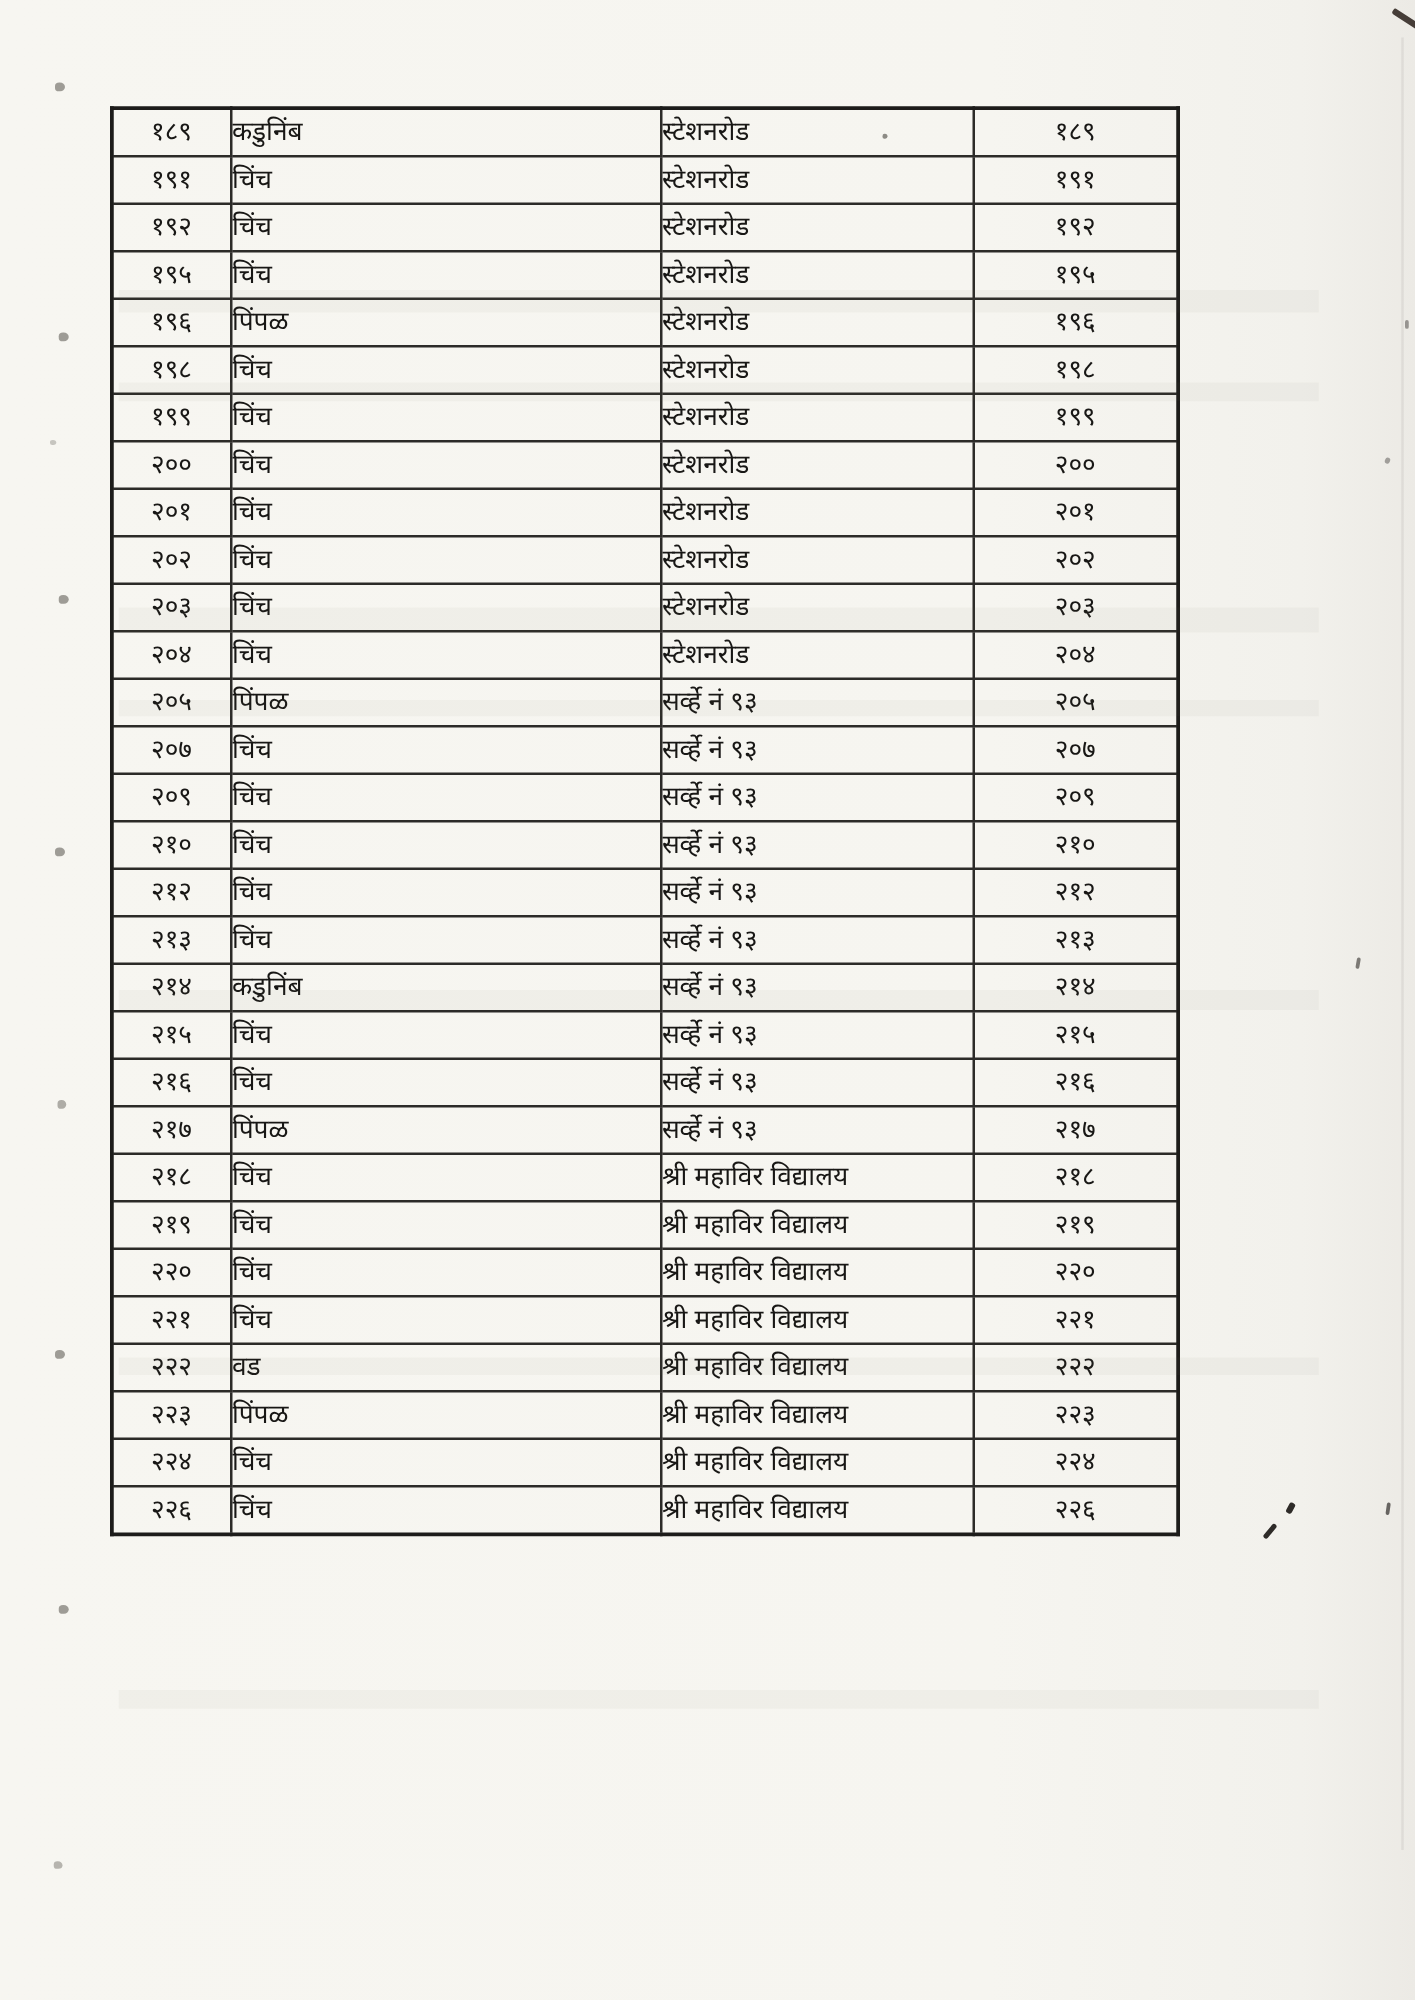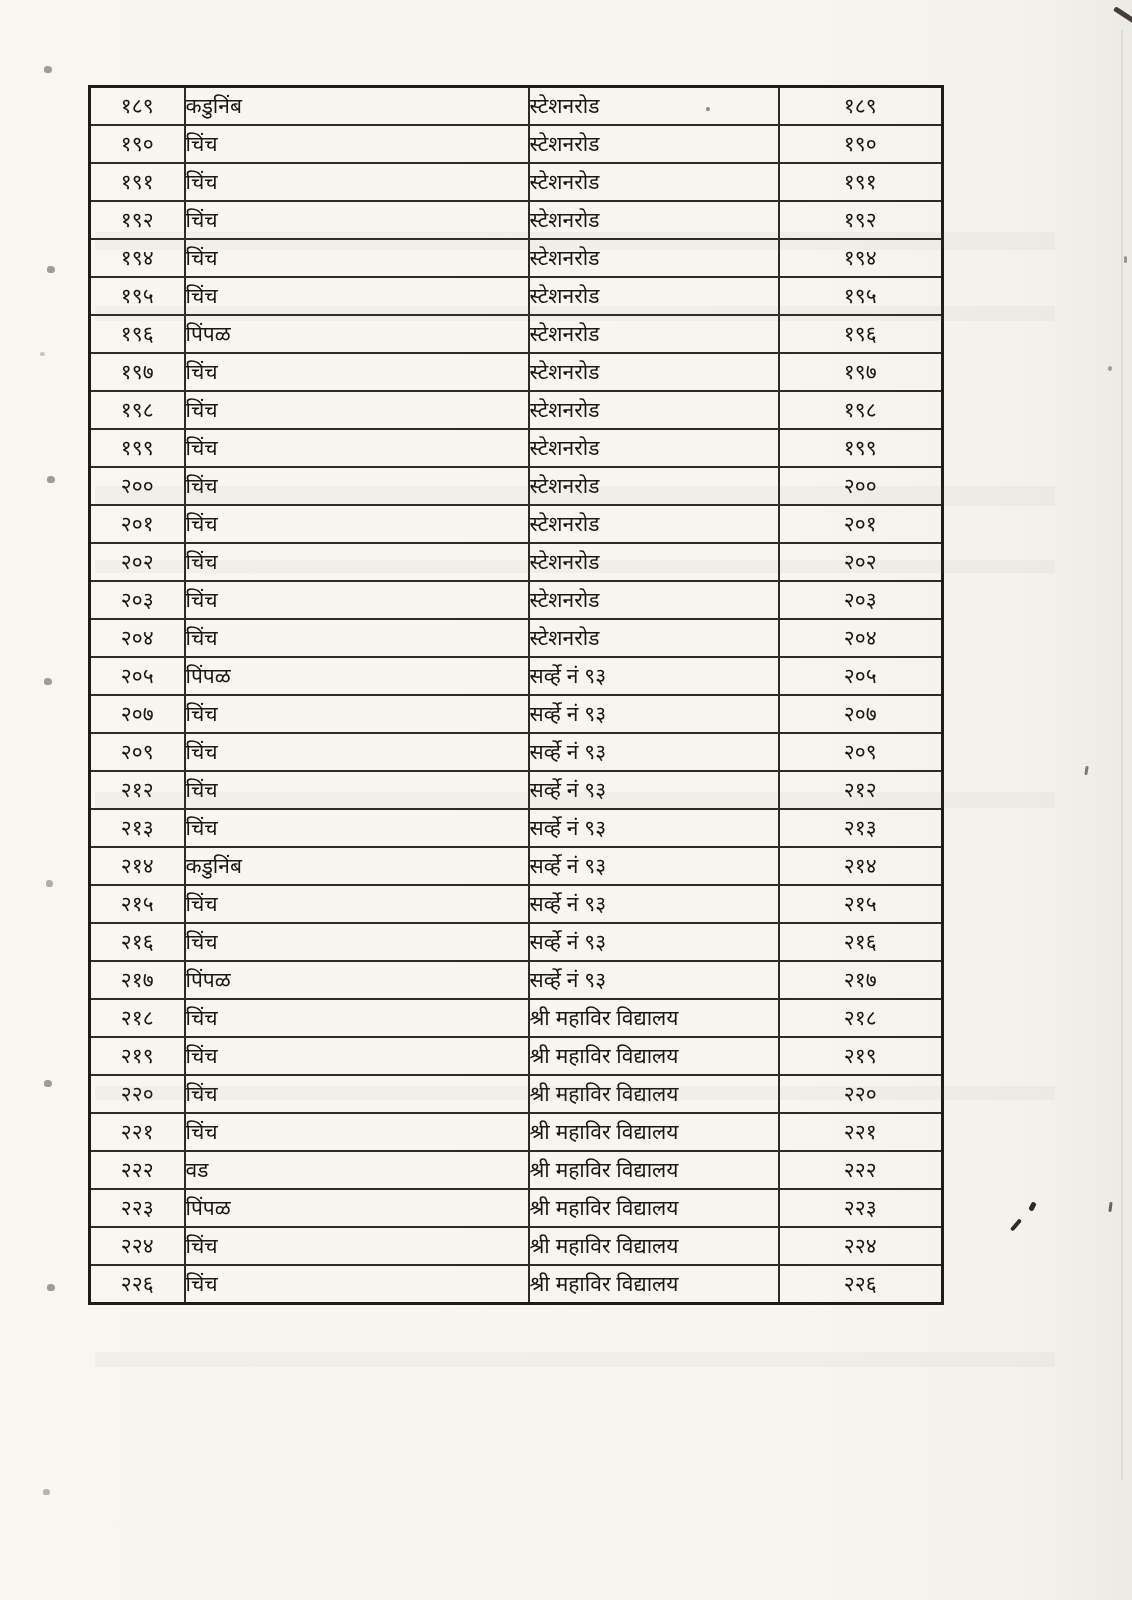--- a/index.html
+++ b/index.html
@@ -97,62 +97,44 @@
       <col style="width:164px">
     </colgroup>
     <tbody>
         <tr>
           <td class="c-num">१८९</td>
           <td class="c-text">कडुनिंब</td>
           <td class="c-text">स्टेशनरोड</td>
           <td class="c-num">१८९</td>
         </tr>
         <tr>
-          <td class="c-num">१९०</td>
-          <td class="c-text">चिंच</td>
-          <td class="c-text">स्टेशनरोड</td>
-          <td class="c-num">१९०</td>
-        </tr>
-        <tr>
           <td class="c-num">१९१</td>
           <td class="c-text">चिंच</td>
           <td class="c-text">स्टेशनरोड</td>
           <td class="c-num">१९१</td>
         </tr>
         <tr>
           <td class="c-num">१९२</td>
           <td class="c-text">चिंच</td>
           <td class="c-text">स्टेशनरोड</td>
           <td class="c-num">१९२</td>
-        </tr>
-        <tr>
-          <td class="c-num">१९४</td>
-          <td class="c-text">चिंच</td>
-          <td class="c-text">स्टेशनरोड</td>
-          <td class="c-num">१९४</td>
         </tr>
         <tr>
           <td class="c-num">१९५</td>
           <td class="c-text">चिंच</td>
           <td class="c-text">स्टेशनरोड</td>
           <td class="c-num">१९५</td>
         </tr>
         <tr>
           <td class="c-num">१९६</td>
           <td class="c-text">पिंपळ</td>
           <td class="c-text">स्टेशनरोड</td>
           <td class="c-num">१९६</td>
         </tr>
         <tr>
-          <td class="c-num">१९७</td>
-          <td class="c-text">चिंच</td>
-          <td class="c-text">स्टेशनरोड</td>
-          <td class="c-num">१९७</td>
-        </tr>
-        <tr>
           <td class="c-num">१९८</td>
           <td class="c-text">चिंच</td>
           <td class="c-text">स्टेशनरोड</td>
           <td class="c-num">१९८</td>
         </tr>
         <tr>
           <td class="c-num">१९९</td>
           <td class="c-text">चिंच</td>
           <td class="c-text">स्टेशनरोड</td>
           <td class="c-num">१९९</td>
@@ -197,20 +179,26 @@
           <td class="c-num">२०७</td>
           <td class="c-text">चिंच</td>
           <td class="c-text">सर्व्हे नं ९३</td>
           <td class="c-num">२०७</td>
         </tr>
         <tr>
           <td class="c-num">२०९</td>
           <td class="c-text">चिंच</td>
           <td class="c-text">सर्व्हे नं ९३</td>
           <td class="c-num">२०९</td>
+        </tr>
+        <tr>
+          <td class="c-num">२१०</td>
+          <td class="c-text">चिंच</td>
+          <td class="c-text">सर्व्हे नं ९३</td>
+          <td class="c-num">२१०</td>
         </tr>
         <tr>
           <td class="c-num">२१२</td>
           <td class="c-text">चिंच</td>
           <td class="c-text">सर्व्हे नं ९३</td>
           <td class="c-num">२१२</td>
         </tr>
         <tr>
           <td class="c-num">२१३</td>
           <td class="c-text">चिंच</td>

